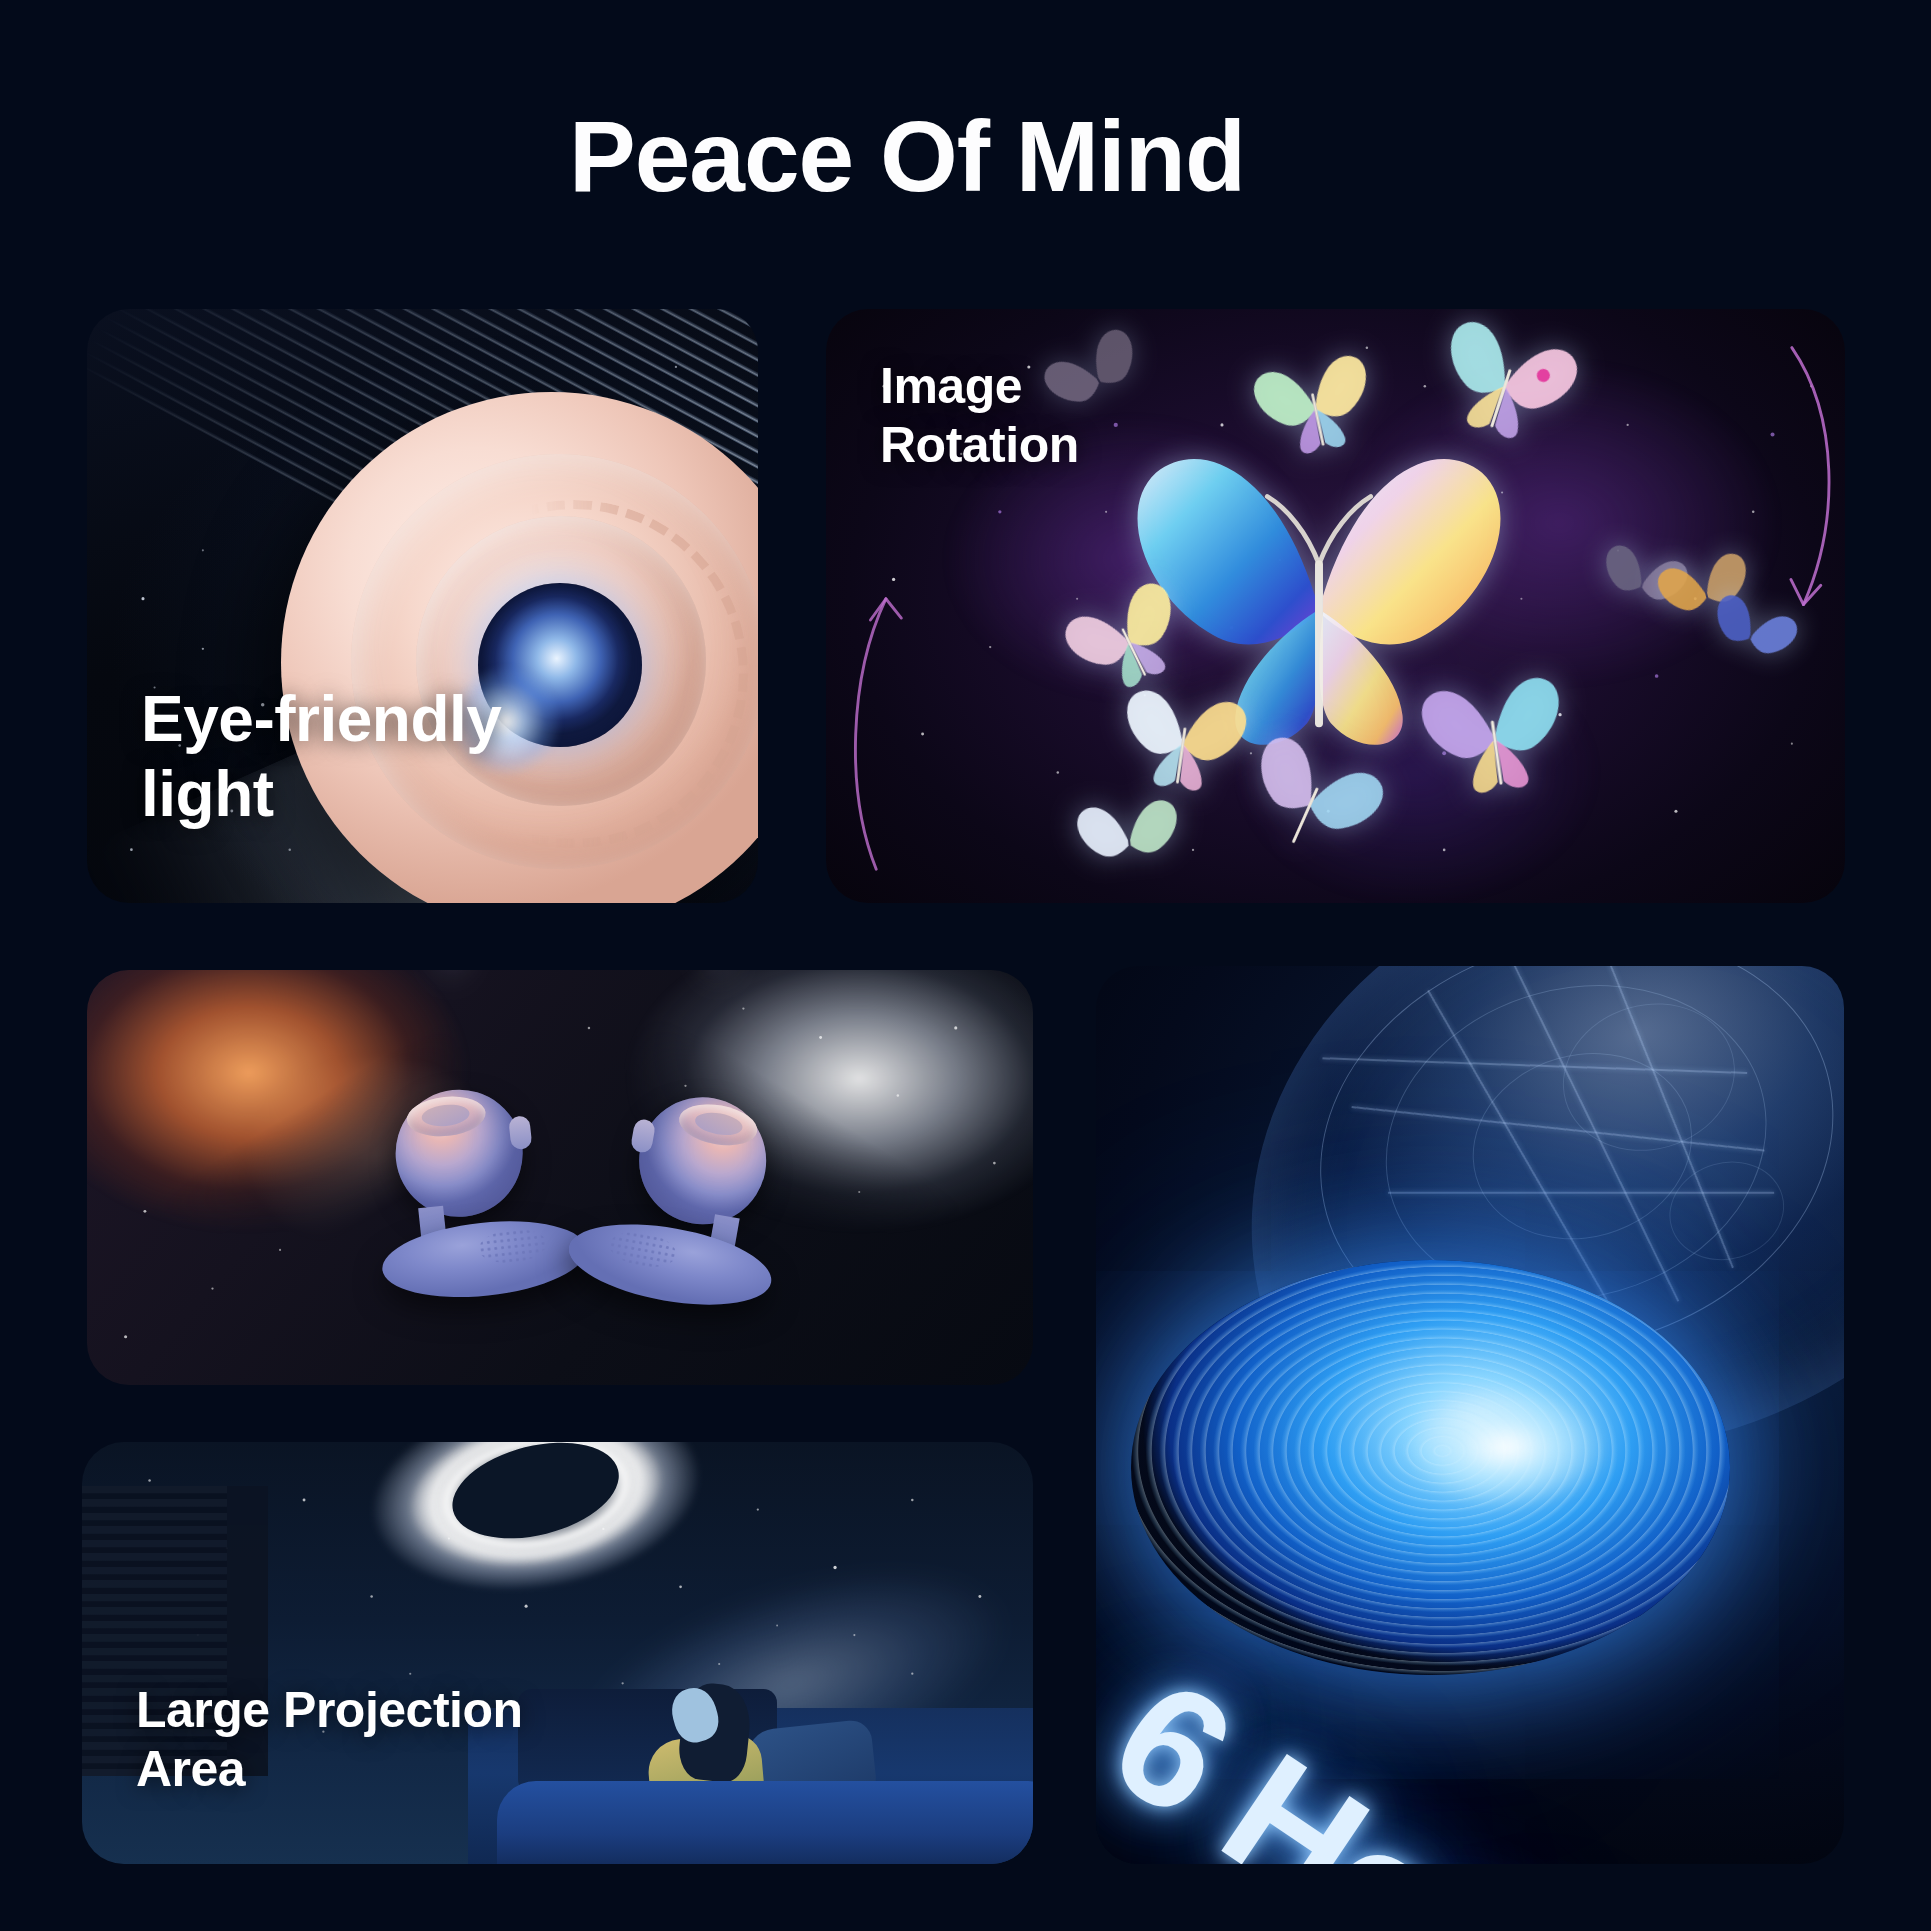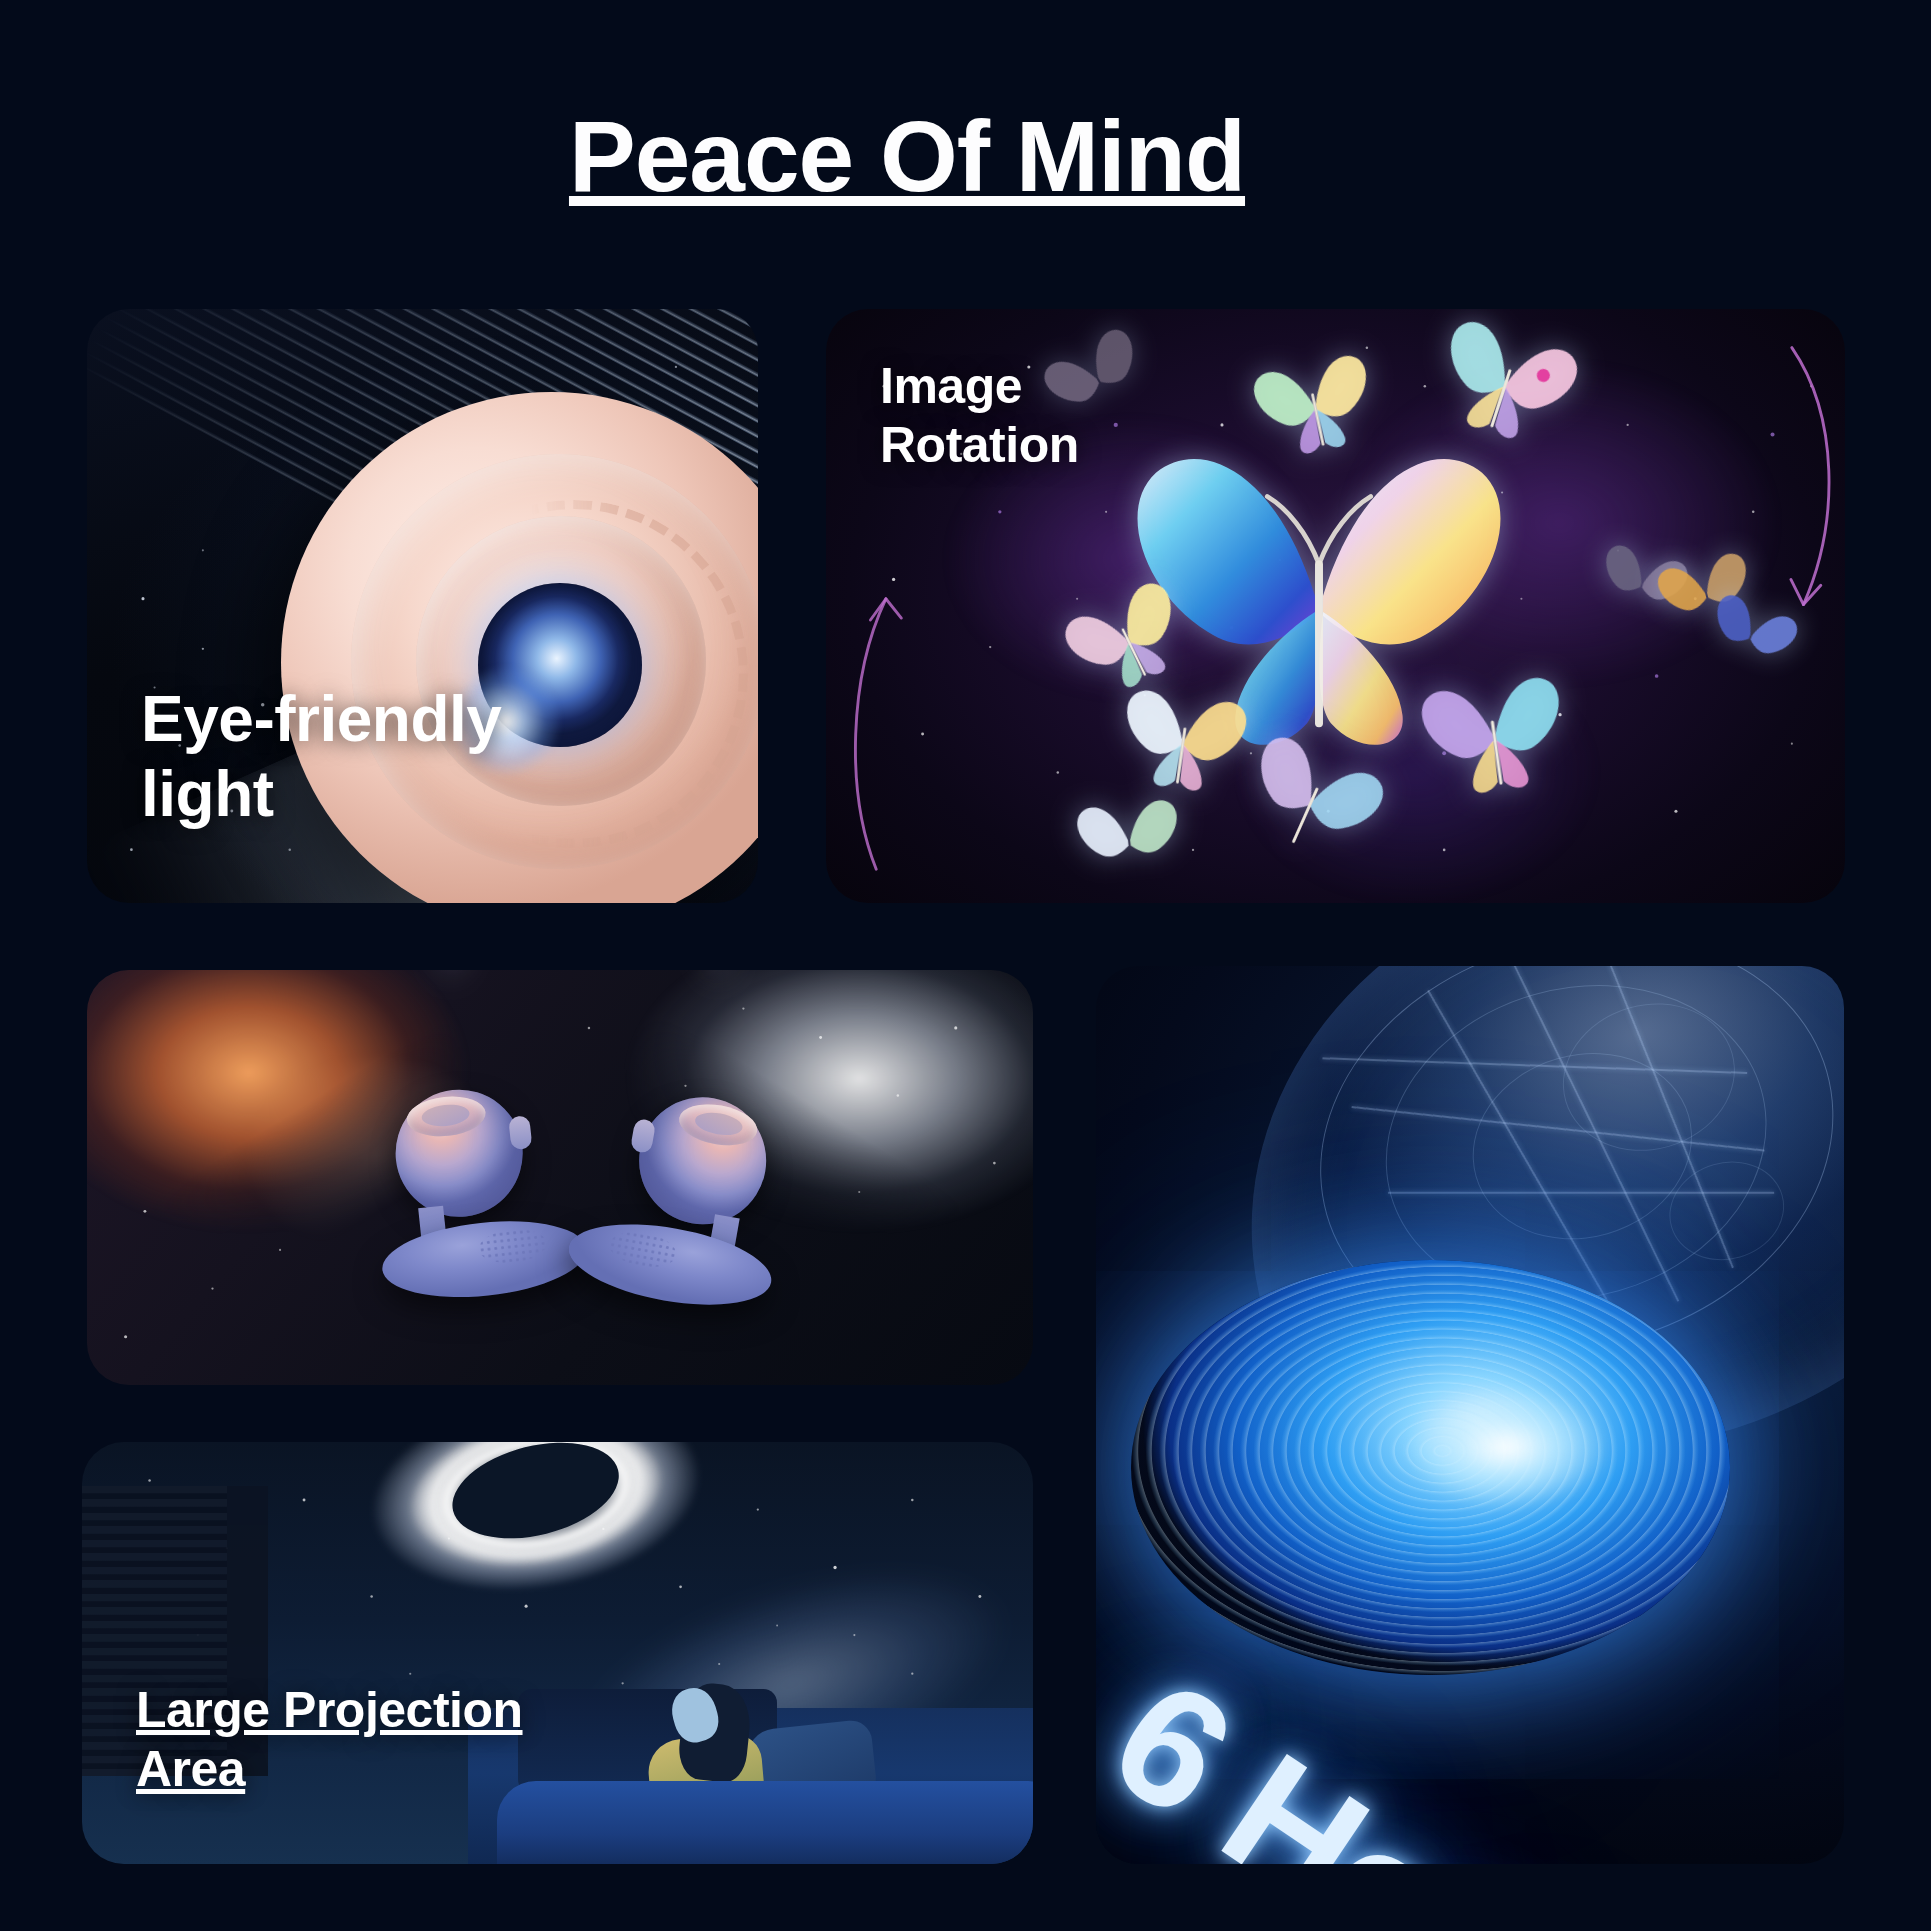--- a/index.html
+++ b/index.html
@@ -11,21 +11,21 @@
     color:#fff;
     overflow:hidden;
     position:relative;
   }
 
   
   .page-title{
     position:absolute; left:0; top:104px; width:1814px;
     text-align:center;
     font-size:100px; font-weight:700; letter-spacing:-1px;
-    color:#fdfdfe; line-height:1.05;text-decoration:underline;
+    color:#fdfdfe; line-height:1.05;
   }
 
   
   .panel{
     position:absolute;
     border-radius:42px;
     overflow:hidden;
     background:#05070f;
   }
   .panel-label{
@@ -325,21 +325,21 @@
   }
   .person-arm{
     position:absolute; left:502px; bottom:21px; width:104px; height:29px;
     background:#8fb4d4; border-radius:15.4px; transform:rotate(12deg);
   }
   .blanket{
     position:absolute; left:415px; bottom:-5.8px; width:560px; height:89px;
     background:linear-gradient(180deg,#2450a0 0%,#1b3d7f 60%,#122a59 100%);
     border-radius:39px 29px 0 0;
   }
-  #p5 .panel-label{ left:54px; bottom:66px; font-size:50px;text-decoration:underline; }
+  #p5 .panel-label{ left:54px; bottom:66px; font-size:50px; }
 </style>
 </head>
 <body>
 
 <div class="page-title">Peace Of Mind</div>
 
 <div class="panel" id="p1">
   <div class="beam-fan"></div>
   <div class="beam-core"></div>
   <svg class="starfield" viewBox="0 0 695 615" preserveAspectRatio="none">

